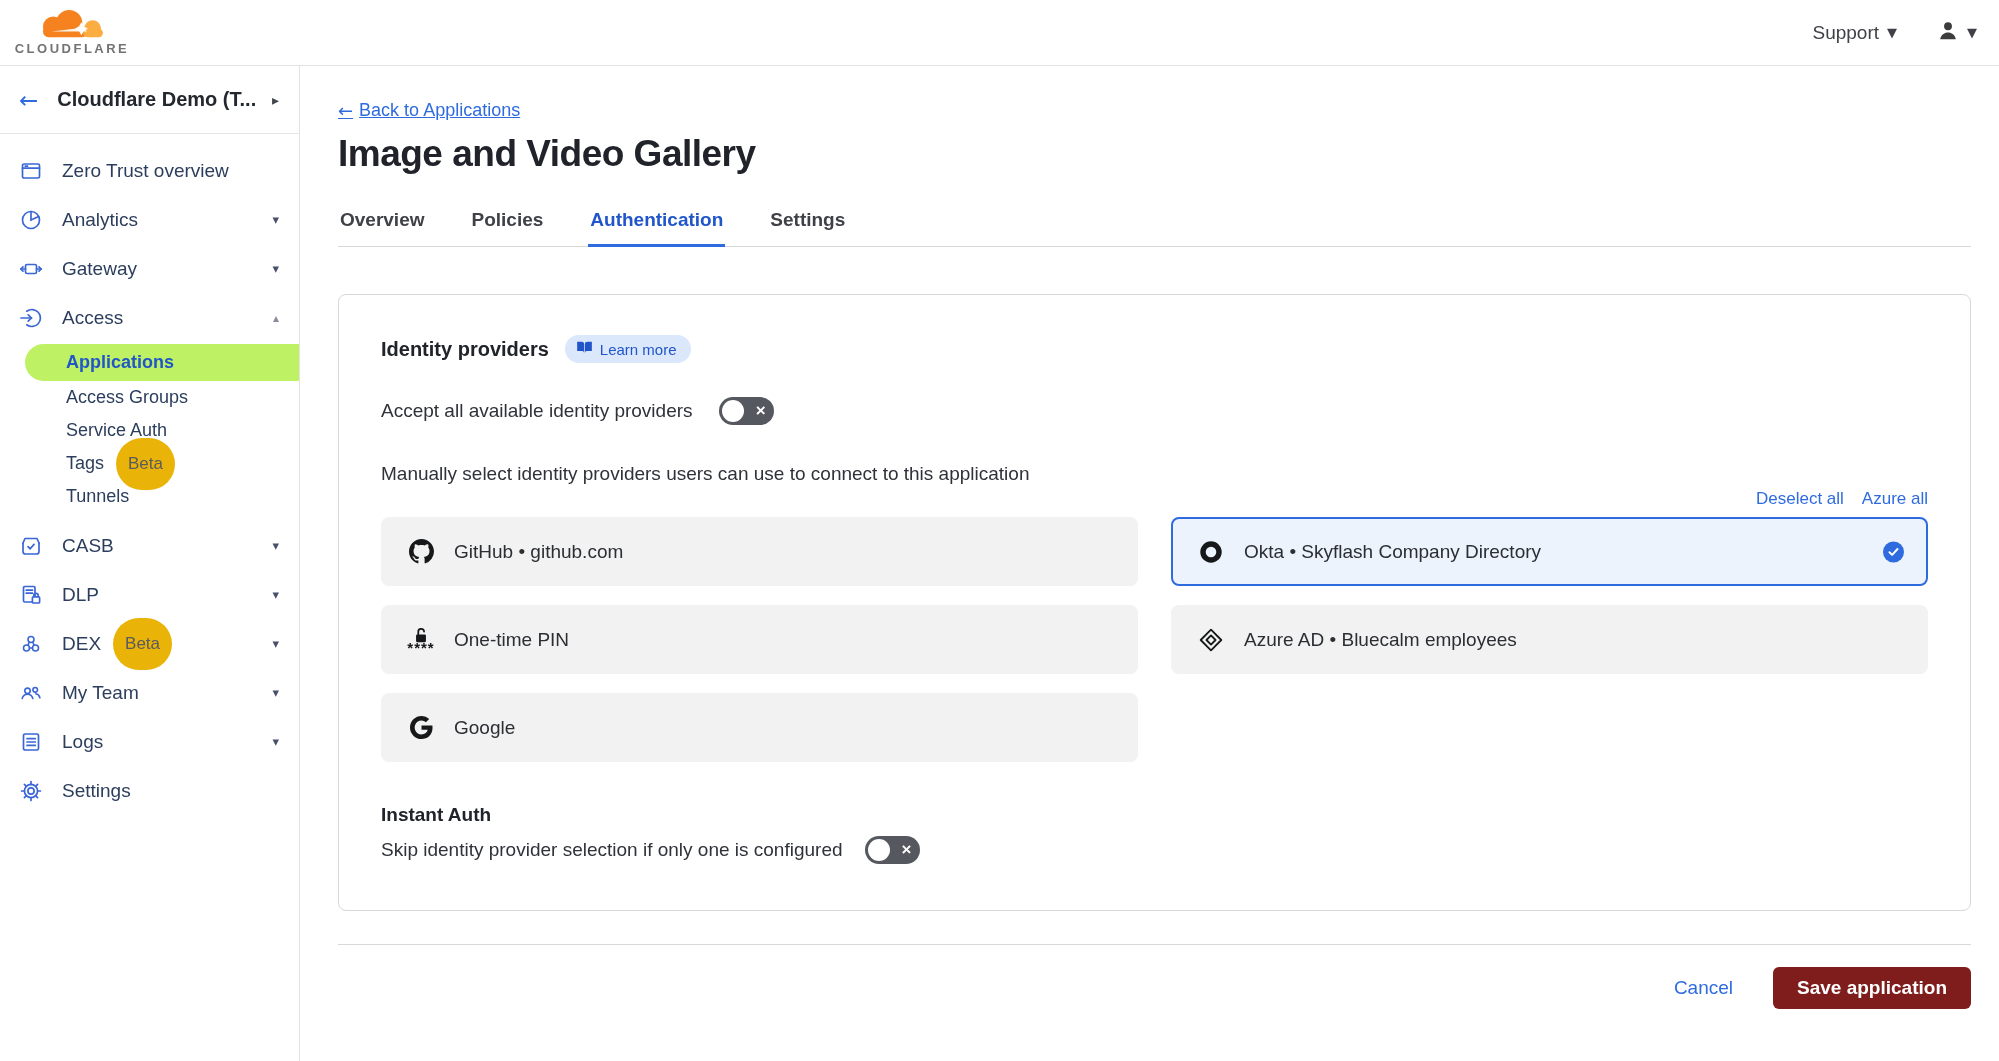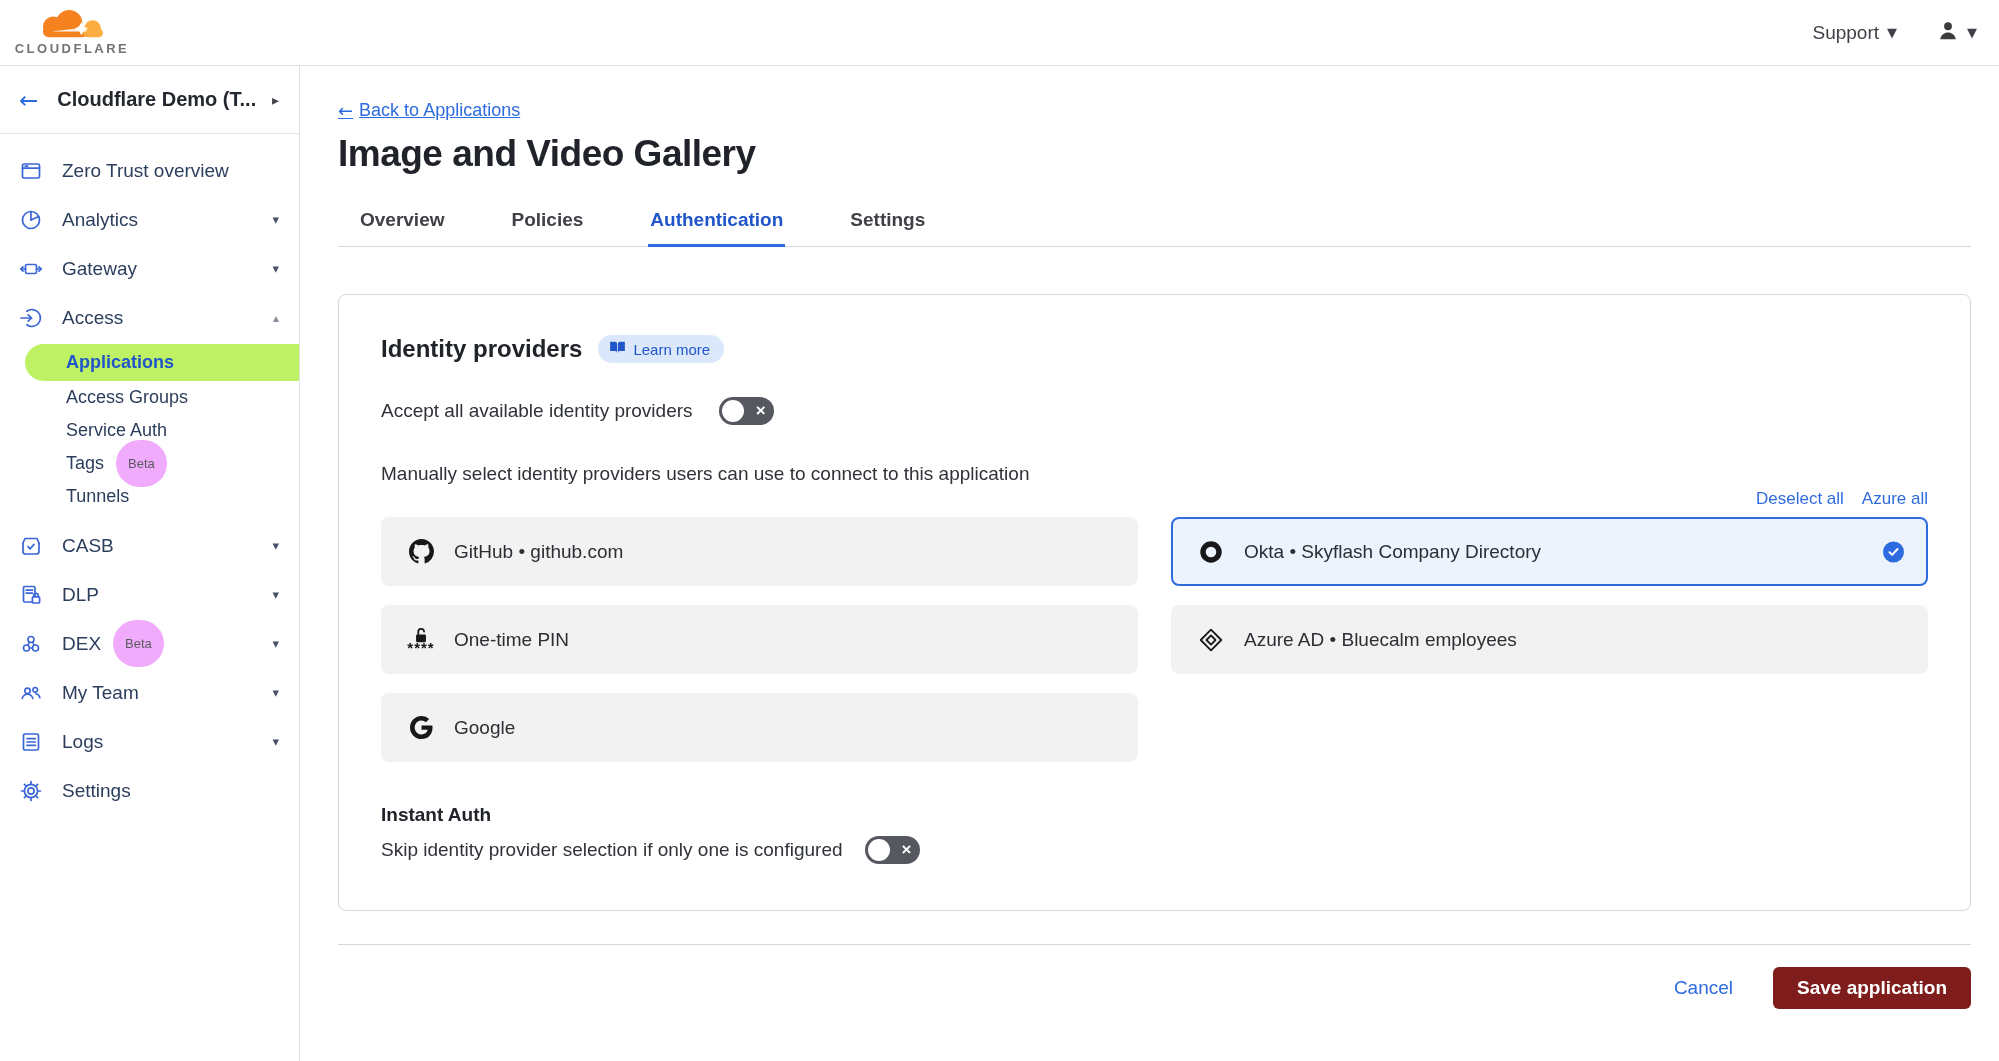--- a/index.html
+++ b/index.html
@@ -32,38 +32,38 @@
     font-size:19px; color:#2c3e5d; cursor:pointer; }
   .nav-icon { width:24px; height:24px; margin-right:19px; display:flex; align-items:center; justify-content:center; }
   .nav-icon svg { display:block; }
   .nav-caret { margin-left:auto; font-family:"DejaVu Sans", sans-serif; font-size:13px; color:#49506a; }
   .nav-caret.up { color:#8a8f9b; font-size:12px; }
   .sub-list { margin:2px 0 8px; }
   .sub-item { height:33px; display:flex; align-items:center; padding-left:66px;
     font-size:18px; color:#2c3e5d; cursor:pointer; }
   .sub-item.active { height:37px; margin-left:25px; padding-left:41px; background:#bef264;
     border-radius:19px 0 0 19px; color:#2056c9; font-weight:700; }
-  .beta-badge { margin-left:12px; background:#f0abfc; color:#5a5b5f; font-size:13px;
+  .beta-badge { margin-left:12px; background:#eab308; color:#5a5b5f; font-size:17px;
     padding:16px 12px; border-radius:999px; }
 
   
   main { flex:1; padding:0 28px 0 38px; min-width:0; }
   .back-link { display:inline-flex; align-items:center; gap:6px; margin-top:34px;
     color:#2e6bdf; font-size:18px; text-decoration:underline; cursor:pointer; }
   .back-link .arrow { font-family:"DejaVu Sans", sans-serif; text-decoration:underline; }
   h1 { margin-top:12px; font-size:37px; font-weight:700; color:#202329; letter-spacing:-0.5px; }
 
   .tabs { display:flex; gap:43px; margin-top:26px; border-bottom:1px solid #d8d8d8; }
   .tab { font-size:19px; font-weight:700; color:#3f4147; padding:8px 2px 13px; cursor:pointer;
-    border-bottom:3px solid transparent; margin-bottom:-1px;margin-left:20px; }
+    border-bottom:3px solid transparent; margin-bottom:-1px; }
   .tab.active { color:#2056c9; border-bottom-color:#2e6bdf; }
 
   .card { margin-top:47px; border:1px solid #d8d8d8; border-radius:8px; padding:40px 42px 46px; background:#fff; }
   .card-head { display:flex; align-items:center; }
-  .card-head h2 { font-size:24px; font-weight:700; color:#202329; }
+  .card-head h2 { font-size:20px; font-weight:700; color:#202329; }
   .learn-more { margin-left:16px; display:inline-flex; align-items:center; gap:7px;
     background:#dbe7fb; color:#2056c9; font-size:15px; padding:5px 14px 5px 11px;
     border-radius:999px; cursor:pointer; }
 
   .toggle-row { display:flex; align-items:center; margin-top:34px; font-size:19px; color:#2f3238; }
   .toggle { position:relative; width:55px; height:28px; border-radius:14px; background:#55585e;
     margin-left:26px; cursor:pointer; flex:0 0 auto; }
   .toggle .knob { position:absolute; left:3px; top:3px; width:22px; height:22px; border-radius:50%; background:#fff; }
   .toggle .x { position:absolute; right:8px; top:50%; transform:translateY(-52%);
     color:#fff; font-size:17px; font-weight:700; line-height:1; }

